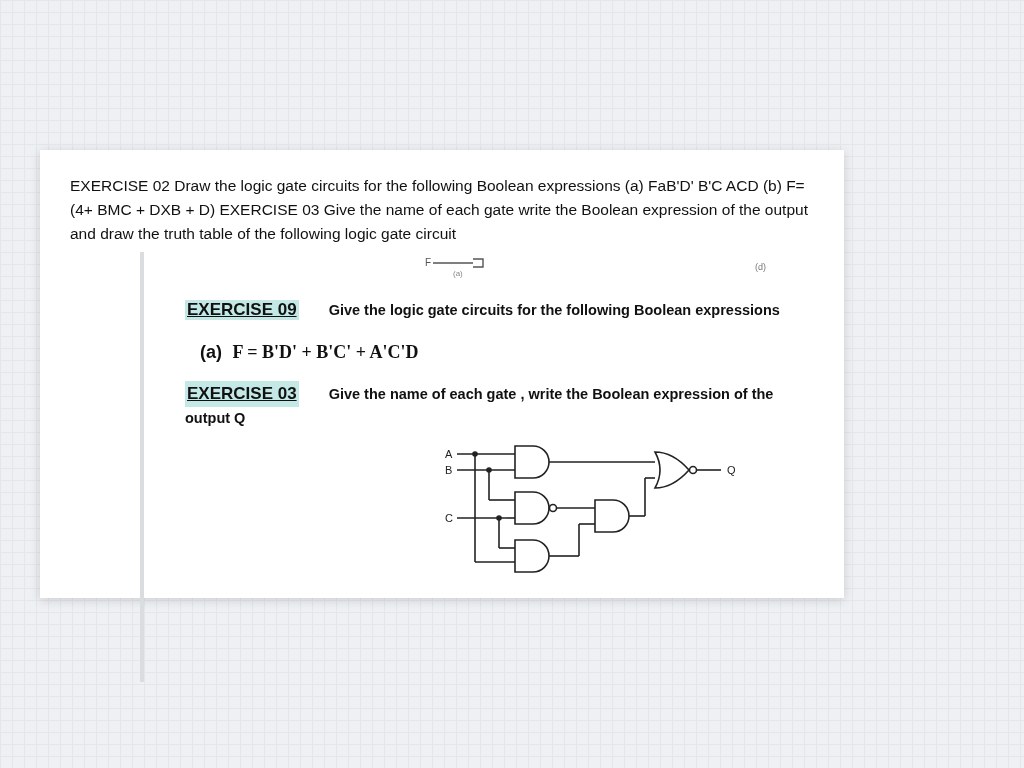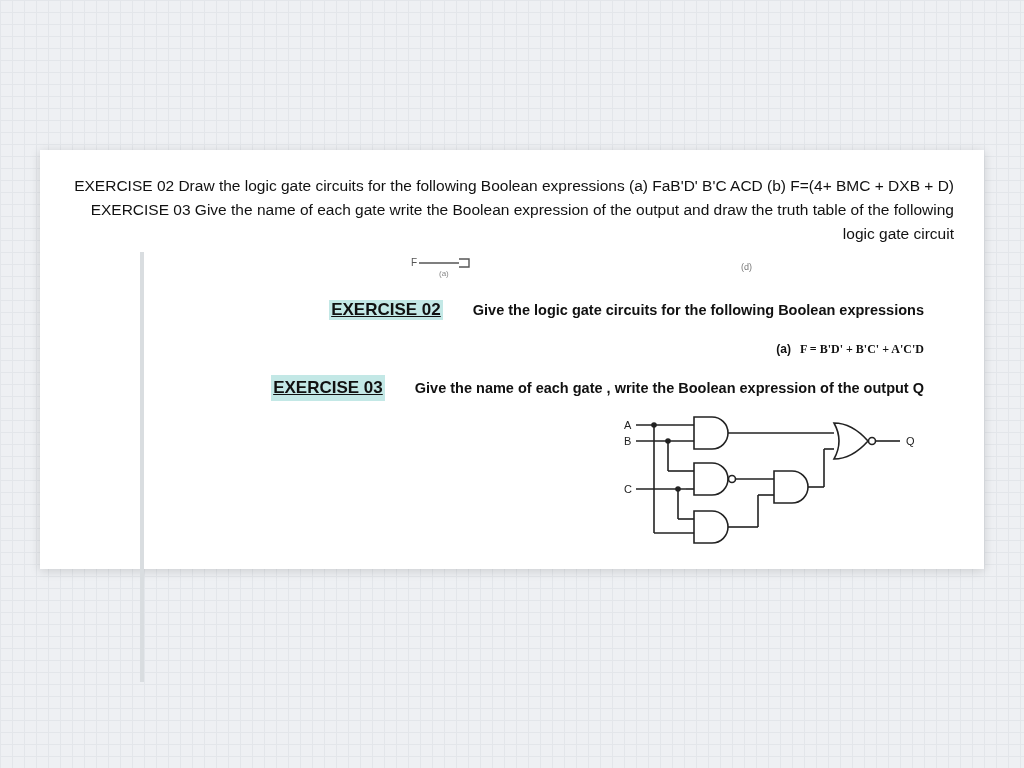--- a/index.html
+++ b/index.html
@@ -15,26 +15,25 @@
     background-image:
       linear-gradient(to right,#e3e6ea 1px,transparent 1px),
       linear-gradient(to bottom,#e3e6ea 1px,transparent 1px),
       linear-gradient(to right,#d4d8de 1px,transparent 1px),
       linear-gradient(to bottom,#d4d8de 1px,transparent 1px);
     background-size:12px 12px,12px 12px,60px 60px,60px 60px;
   }
   .doc{
     position:absolute;
     left:40px;top:150px;
-    width:944px;
+    width:804px;
     background:#fff;
     box-shadow:0 2px 10px rgba(0,0,0,.15);
-    padding:24px 30px 10px 16px;
+    padding:24px 30px 10px 30px;
     box-sizing:border-box;
-    text-align:right;
   }
   .summary{
     font-size:15.5px;
     line-height:1.55;
     color:#111;
     font-weight:400;
     margin-bottom:10px;
   }
   .inner{
     margin-left:115px;
@@ -67,24 +66,24 @@
     padding:0 2px;
     margin-right:26px;
   }
   .ex-line{
     font-size:14.5px;
     font-weight:700;
     color:#111;
     margin-bottom:22px;
   }
   .formula{
-    font-size:12px;
+    font-size:18px;
     font-weight:700;
     color:#111;
-    margin:18px 0 18px 22px;
+    margin:18px 0 18px 15px;
     font-family:"Times New Roman",serif;
   }
   .formula .lbl{font-weight:700;margin-right:6px;font-family:Arial,sans-serif;}
   .ov{text-decoration:overline;}
   .ex3-block{}
   .ex3-text{
     font-size:14.5px;
     font-weight:700;
     color:#111;
     line-height:1.55;
@@ -113,21 +112,21 @@
           <text x="0" y="10" font-size="10" fill="#555">F</text>
           <line x1="8" y1="7" x2="48" y2="7" stroke="#555" stroke-width="1.4"></line>
           <path d="M48 3 h10 v8 h-10" fill="none" stroke="#555" stroke-width="1.4"></path>
           <text x="28" y="20" font-size="8" fill="#888">(a)</text>
         </svg>
       </span>
       <span class="tiny-label">(d)</span>
     </div>
 
     <div class="ex-line">
-      <span class="ex-heading">EXERCISE 02</span>
+      <span class="ex-heading">EXERCISE 09</span>
       <span>Give the logic gate circuits for the following Boolean expressions</span>
     </div>
 
     <div class="formula">
       <span class="lbl">(a)</span>
       <span>F = B'D' + B'C' + A'C'D</span>
     </div>
 
 
     <div class="ex3-block">

